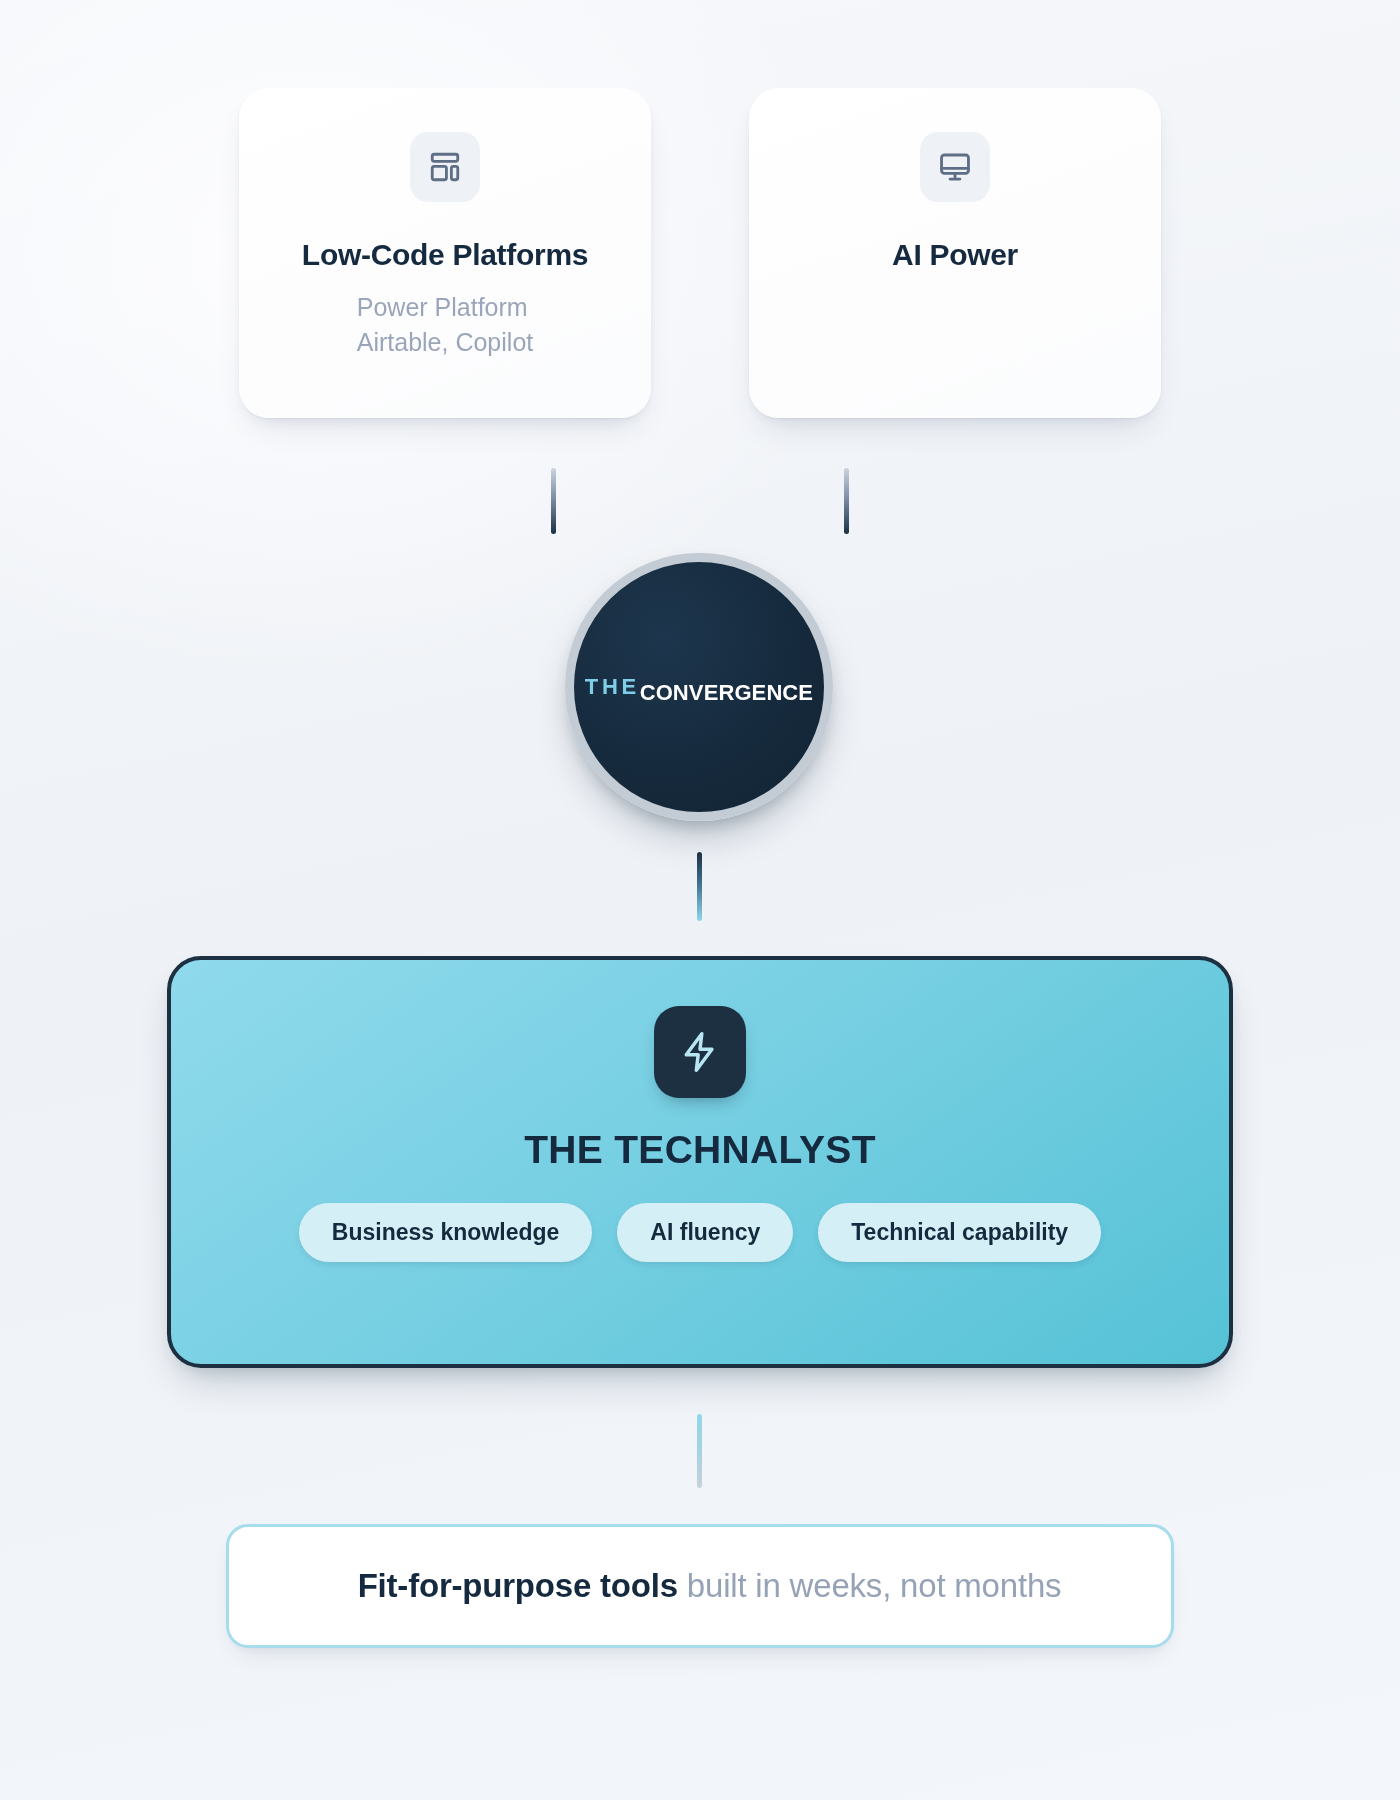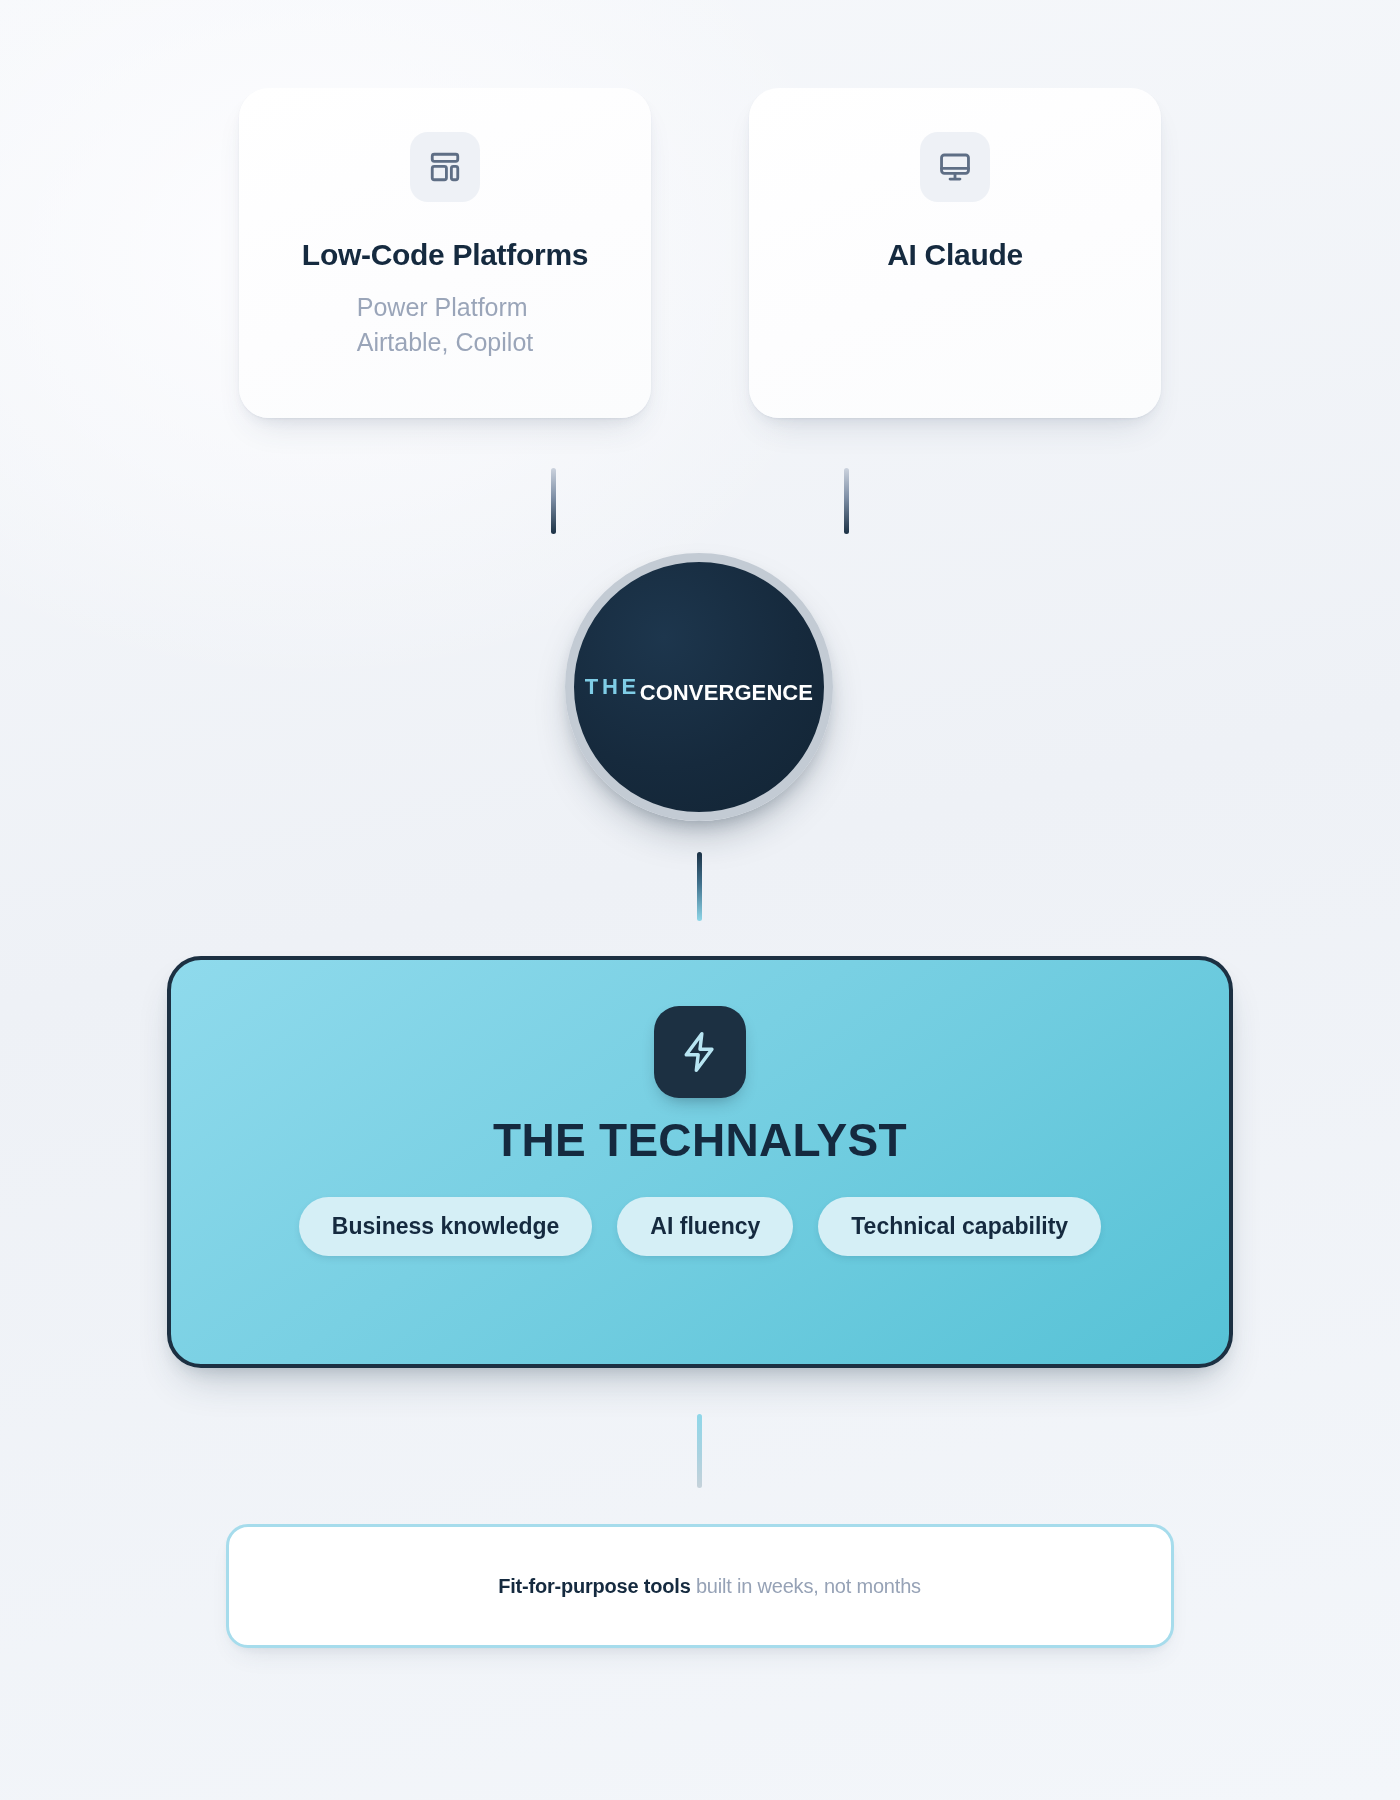--- a/index.html
+++ b/index.html
@@ -179,22 +179,22 @@
     background: #1c3042;
     display: flex;
     align-items: center;
     justify-content: center;
     box-shadow: 0 8px 18px -8px rgba(16, 32, 46, 0.45);
   }
 
   .zap-tile svg { display: block; }
 
   .tech-title {
-    margin-top: 19px;
-    font-size: 46px;
+    margin-top: 32px;
+    font-size: 39px;
     font-weight: 800;
     color: #152a3f;
     letter-spacing: 0.3px;
     line-height: 1;
   }
 
   .pill-row {
     margin-top: 34px;
     display: flex;
     gap: 25px;
@@ -227,21 +227,21 @@
     border-radius: 22px;
     display: flex;
     align-items: center;
     justify-content: center;
     box-shadow:
       0 14px 28px -14px rgba(48, 66, 95, 0.16),
       0 4px 10px -5px rgba(48, 66, 95, 0.10);
   }
 
   .outcome-text {
-    font-size: 20px;
+    font-size: 33px;
     line-height: 1.1;
     letter-spacing: -0.2px;
     margin-left: 19px;
   }
 
   .outcome-strong {
     font-weight: 700;
     color: #152a3f;
   }
 
@@ -274,21 +274,21 @@
 
     <div class="source-card">
       <div class="card-icon-tile">
         <svg width="34" height="34" viewBox="0 0 24 24" fill="none" stroke="#5e6e85" stroke-width="2" stroke-linecap="round" stroke-linejoin="round">
           <rect x="2.5" y="3.5" width="19" height="13" rx="2"></rect>
           <line x1="2.5" y1="13" x2="21.5" y2="13"></line>
           <line x1="12" y1="16.5" x2="12" y2="19.5"></line>
           <line x1="8.5" y1="20.5" x2="15.5" y2="20.5"></line>
         </svg>
       </div>
-      <div class="source-title">AI Claude</div>
+      <div class="source-title">AI Power</div>
     </div>
 
   </div>
 
   <div class="conn conn-left"></div>
   <div class="conn conn-right"></div>
 
   <div class="convergence">
     <div class="conv-eyebrow">THE</div>
     <div class="conv-main">CONVERGENCE</div>

